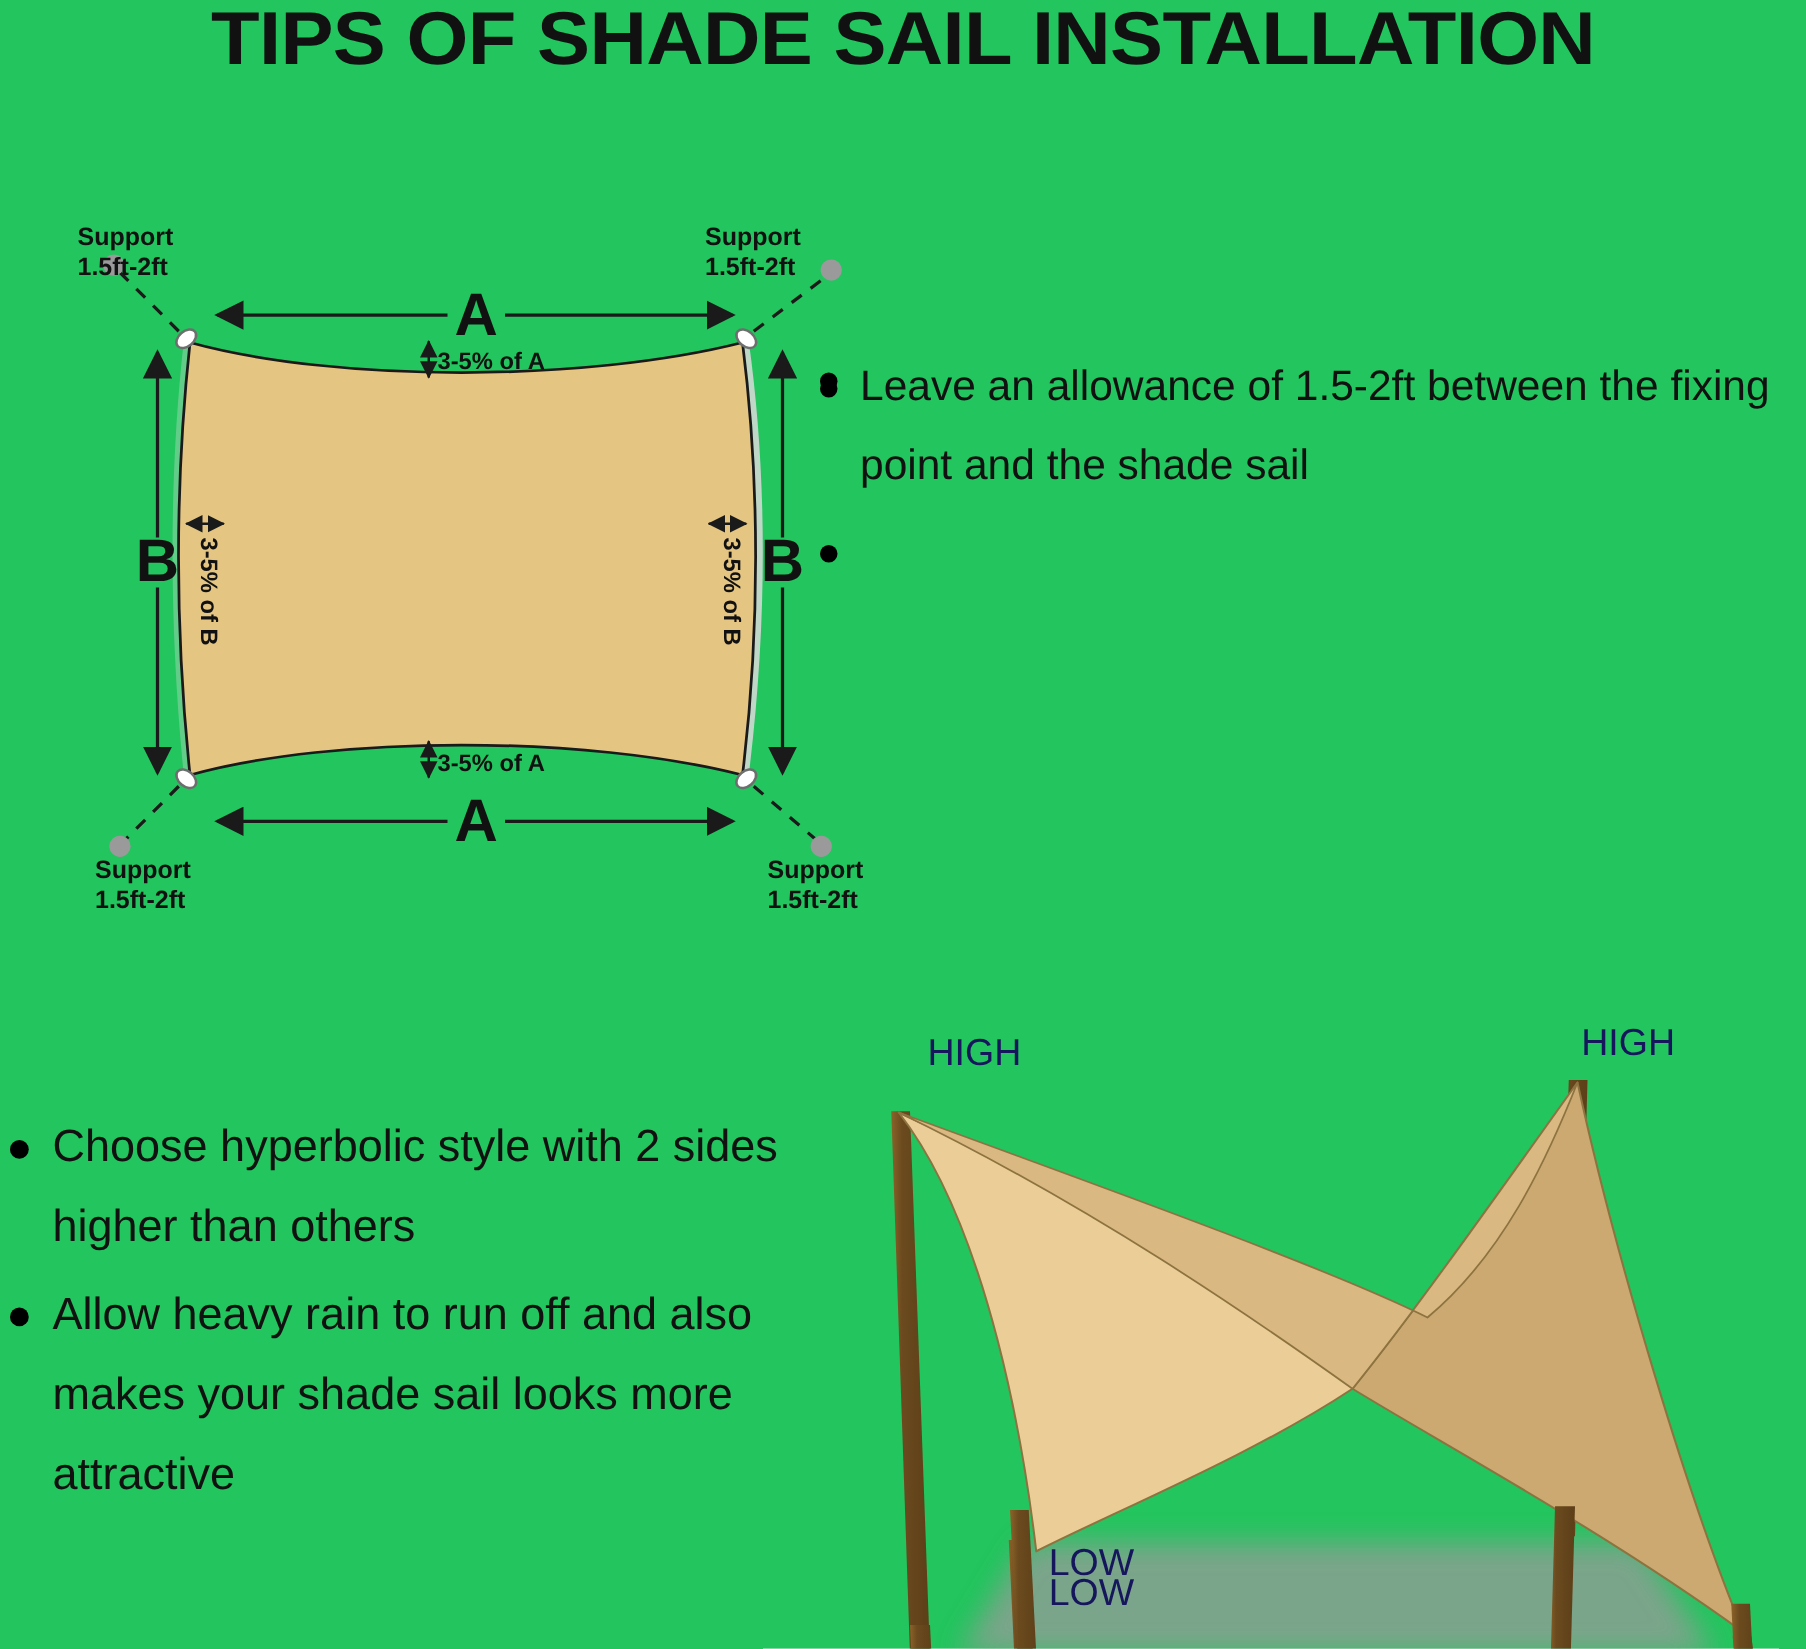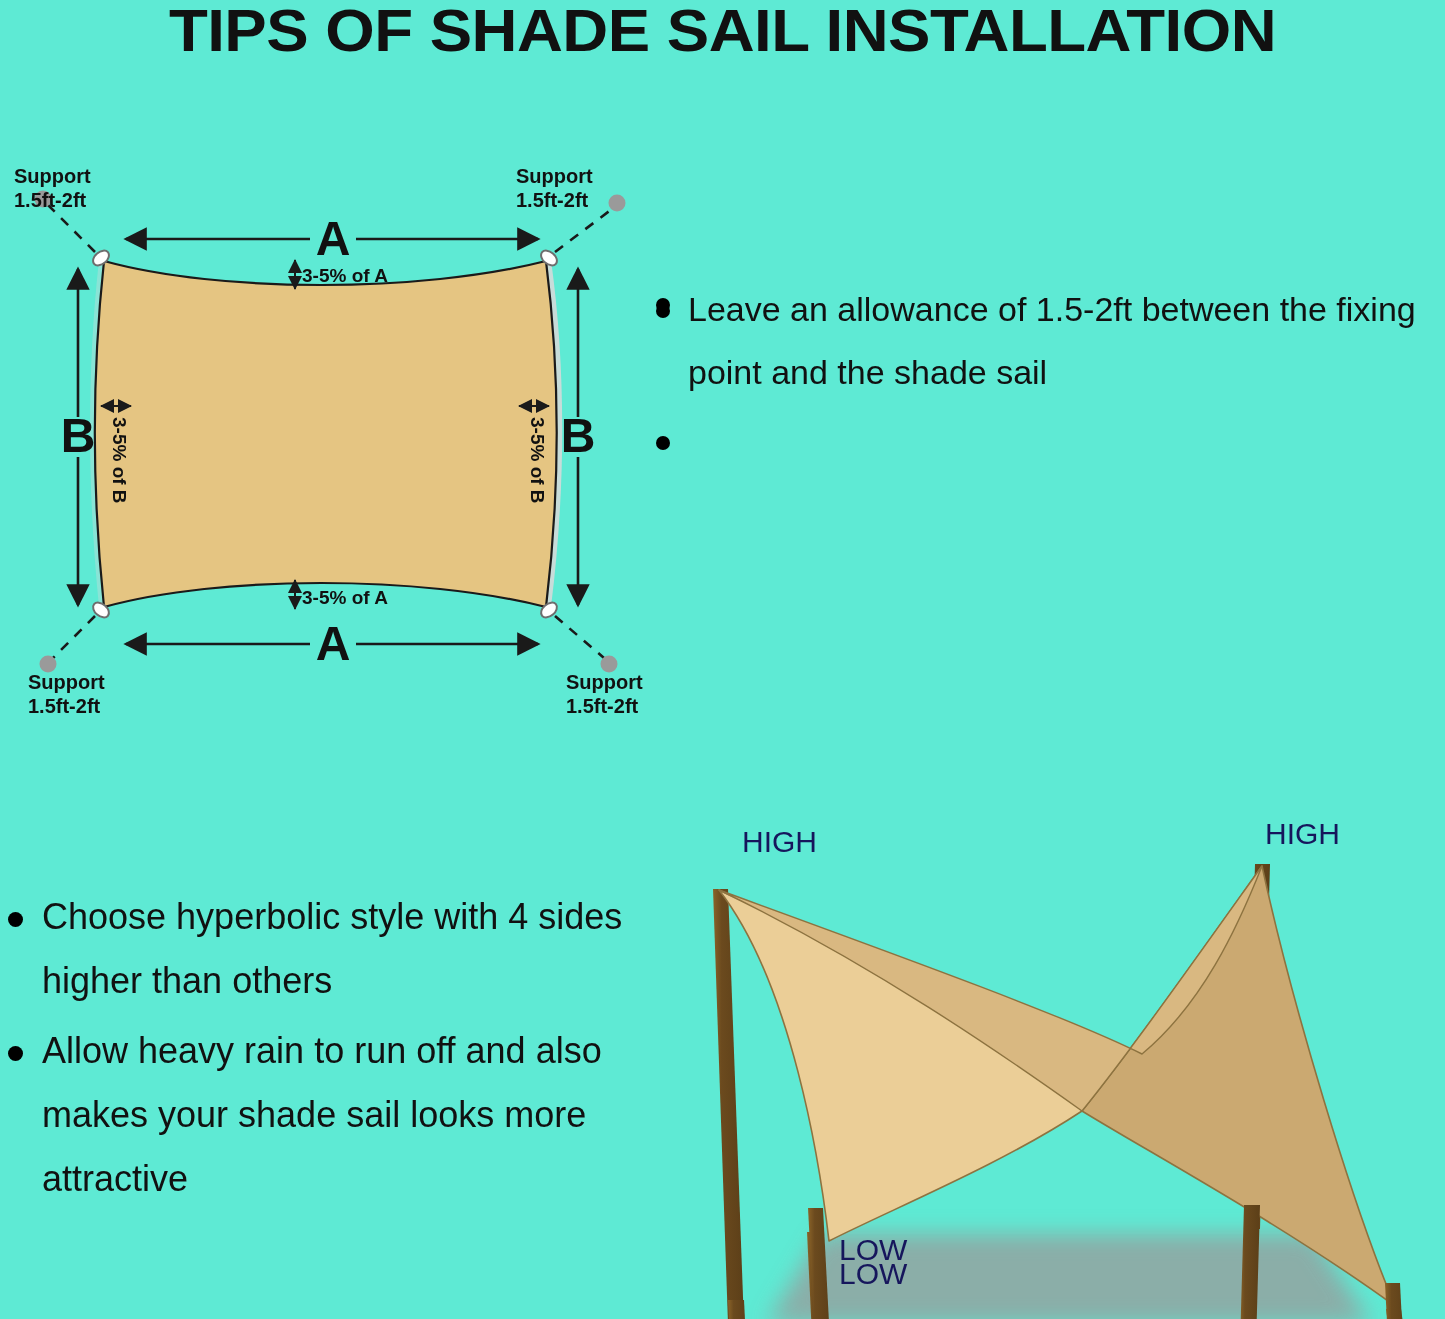--- a/index.html
+++ b/index.html
@@ -4,21 +4,21 @@
 <style>
   html, body {
     margin: 0;
     padding: 0;
     background: #ffffff;
   }
   #page {
     position: relative;
     width: 1445px;
     height: 1319px;
-    background: #5eead4;
+    background: #22c55e;
     overflow: hidden;
     font-family: "Liberation Sans", sans-serif;
     color: #000000;
   }
 
   
   #title {
     position: absolute;
     left: 0;
     top: 0;
@@ -103,21 +103,21 @@
   }
   #hyper-svg { display: block; }
 </style>
 </head>
 <body>
 
 <div id="page">
 
   <div id="title">TIPS OF SHADE SAIL INSTALLATION</div>
 
-  <div id="rect-diagram" style="top:137px;">
+  <div id="rect-diagram" style="top:150px;padding-left:48px;">
     <svg id="rect-diagram-svg" width="660" height="580" viewBox="0 0 660 580" xmlns="http://www.w3.org/2000/svg">
       <defs>
         <marker id="arrHead" markerWidth="9" markerHeight="9" refX="8" refY="4.5" orient="auto" markerUnits="strokeWidth">
           <path d="M0,0 L9,4.5 L0,9 Z" fill="#1a1a1a"></path>
         </marker>
         <marker id="arrTail" markerWidth="9" markerHeight="9" refX="1" refY="4.5" orient="auto" markerUnits="strokeWidth">
           <path d="M9,0 L0,4.5 L9,9 Z" fill="#1a1a1a"></path>
         </marker>
         <marker id="arrHeadSm" markerWidth="7" markerHeight="7" refX="6.5" refY="3.5" orient="auto" markerUnits="strokeWidth">
           <path d="M0,0 L7,3.5 L0,7 Z" fill="#1a1a1a"></path>
@@ -227,21 +227,21 @@
       <span>Leave an allowance of 1.5-2ft between the fixing point and the shade sail</span>
     </li>
     <li class="bullet-item">
       <span class="bullet-dot"></span>
     </li>
   </ul>
 
   <ul id="tips-bottom" class="bullet-list">
     <li class="bullet-item">
       <span class="bullet-dot"></span>
-      <span>Choose hyperbolic style with 4 sides higher than others</span>
+      <span>Choose hyperbolic style with 2 sides higher than others</span>
     </li>
     <li class="bullet-item">
       <span class="bullet-dot"></span>
       <span>Allow heavy rain to run off and also makes your shade sail looks more attractive</span>
     </li>
   </ul>
 
   <div id="hyper-diagram">
     <svg id="hyper-svg" width="773" height="539" viewBox="0 0 773 539" xmlns="http://www.w3.org/2000/svg">
       <defs>

